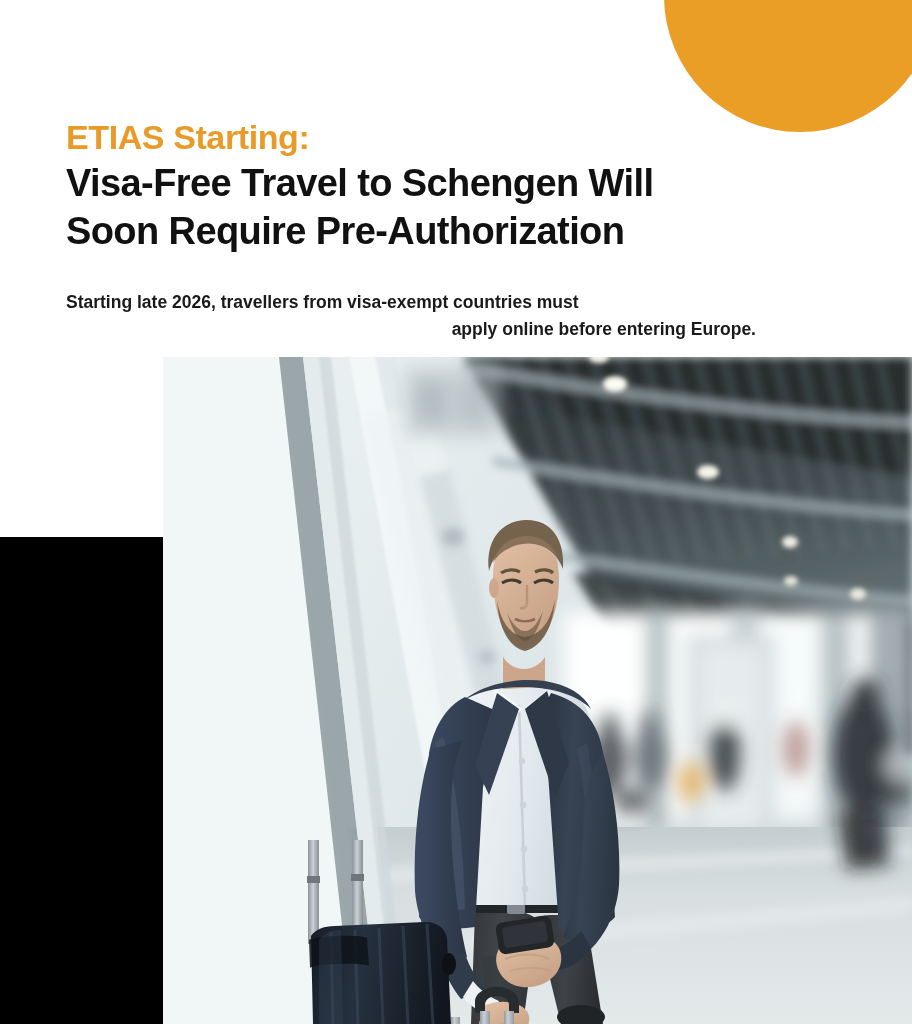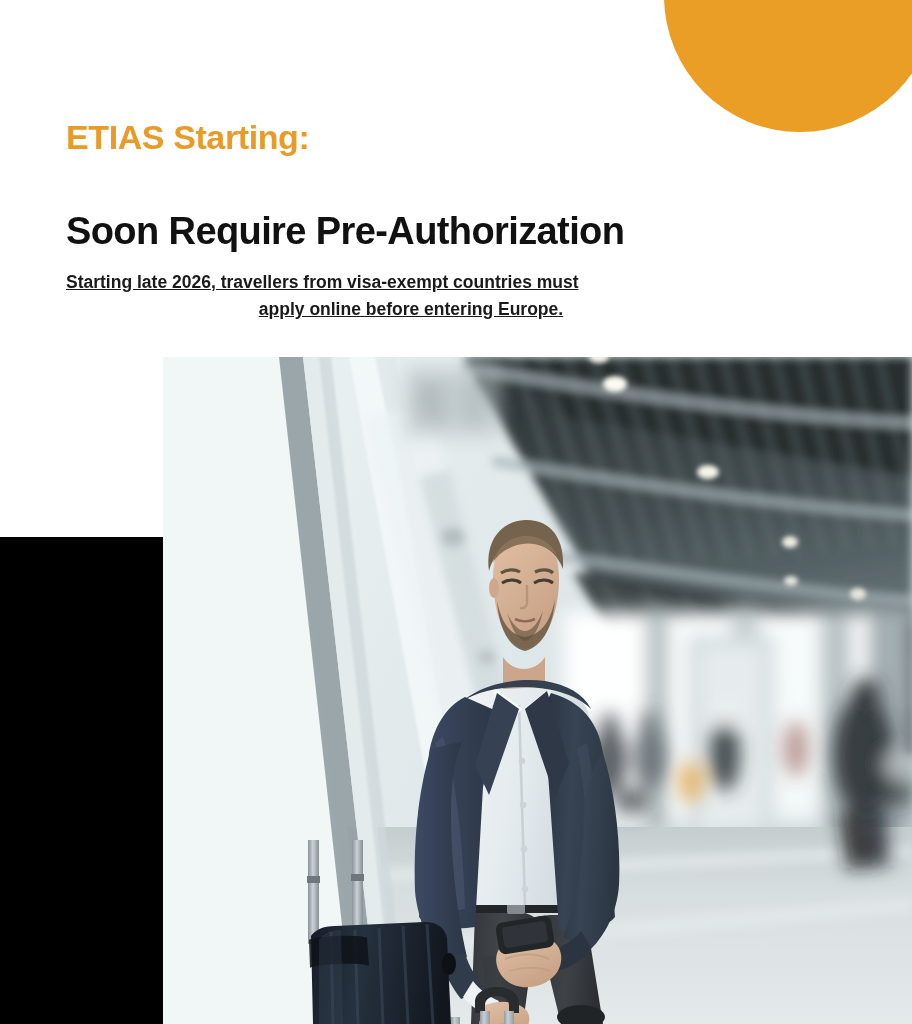--- a/index.html
+++ b/index.html
@@ -54,27 +54,26 @@
     font-weight:bold;
     line-height:1.26;
     letter-spacing:-0.6px;
     margin-top:3px;
   }
   .subhead {
     color:#1a1a1a;
     font-size:17.5px;
     font-weight:bold;
     line-height:1.52;
-    margin-top:13px;
+    margin-top:33px;
     width:690px;
     text-align:justify;
     text-justify:inter-word;
-    text-decoration:underline;
-  }
-  .subhead .line2 { display:block; text-align:center; }
+  }
+  .subhead .line2 { display:block; text-align:right; }
 
   
   .photo {
     position:absolute;
     left:163px; top:357px;
     width:749px; height:667px;
     overflow:hidden;
     background:#cfd8da;
     z-index:3;
   }
@@ -85,21 +84,21 @@
 
 <div id="poster">
 
   <div class="deco-circle"></div>
 
   <div class="deco-block"></div>
 
   <div class="textblock">
     <div class="eyebrow">ETIAS Starting:</div>
     <div class="headline">
-      <br>
+      <span>Visa-Free Travel to Schengen Will</span><br>
       <span>Soon Require Pre-Authorization</span>
     </div>
     <div class="subhead">
       <span>Starting late 2026, travellers from visa-exempt countries must</span>
       <span class="line2">apply online before entering Europe.</span>
     </div>
   </div>
 
   <div class="photo">
     <svg viewBox="0 0 749 667" preserveAspectRatio="xMidYMid slice" role="img">

